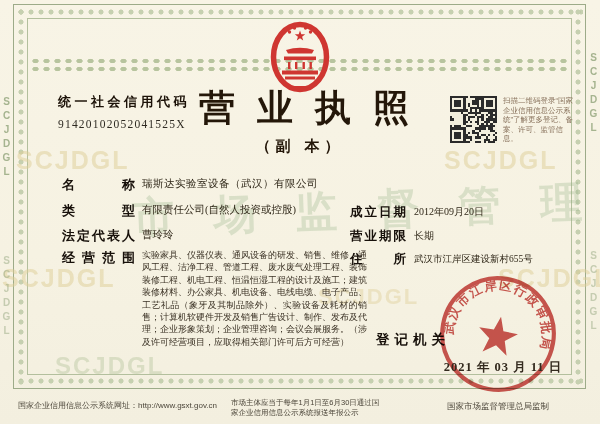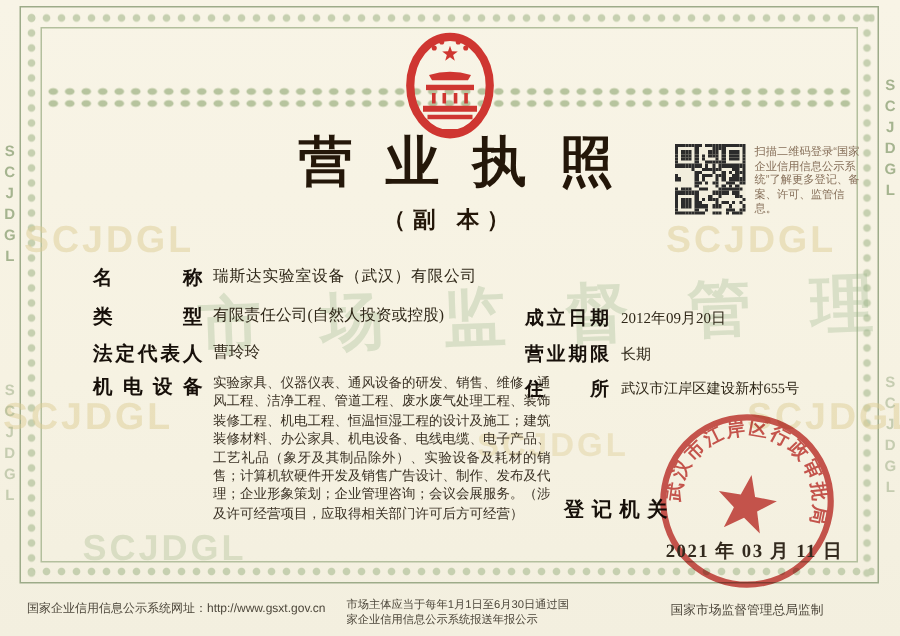--- a/index.html
+++ b/index.html
@@ -134,20 +134,24 @@
     <rect x="15" y="36.5" width="32" height="3.6" fill="#cf3631"></rect>
     <rect x="19" y="42" width="2.4" height="7" fill="#cf3631"></rect>
     <rect x="26" y="42" width="2.4" height="7" fill="#cf3631"></rect>
     <rect x="33.5" y="42" width="2.4" height="7" fill="#cf3631"></rect>
     <rect x="40.5" y="42" width="2.4" height="7" fill="#cf3631"></rect>
     <rect x="13" y="50.5" width="36" height="4" fill="#cf3631"></rect>
     <rect x="16" y="56.5" width="30" height="3" fill="#cf3631"></rect>
     <rect x="24" y="66" width="14" height="5" rx="1.5" fill="#cf3631"></rect>
   </svg>
 
+  <div class="credit">
+    <div class="credit-label">统一社会信用代码</div>
+    <div class="credit-code">91420102052041525X</div>
+  </div>
 
   <div class="title">营业执照</div>
   <div class="subtitle">（副  本）</div>
 
   <div class="qr">
       <i style="grid-row:1;grid-column:1"></i>
       <i style="grid-row:1;grid-column:2"></i>
       <i style="grid-row:1;grid-column:3"></i>
       <i style="grid-row:1;grid-column:4"></i>
       <i style="grid-row:1;grid-column:5"></i>
@@ -395,21 +399,21 @@
   </div>
   <div class="row r-type">
     <div class="lab lab-l">类型</div>
     <div class="val">有限责任公司(自然人投资或控股)</div>
   </div>
   <div class="row r-rep">
     <div class="lab lab-l">法定代表人</div>
     <div class="val">曹玲玲</div>
   </div>
   <div class="row r-scope">
-    <div class="lab lab-l">机电设备</div>
+    <div class="lab lab-l">经营范围</div>
     <div class="val">实验家具、仪器仪表、通风设备的研发、销售、维修；通风工程、洁净工程、管道工程、废水废气处理工程、装饰装修工程、机电工程、恒温恒湿工程的设计及施工；建筑装修材料、办公家具、机电设备、电线电缆、电子产品、工艺礼品（象牙及其制品除外）、实验设备及耗材的销售；计算机软硬件开发及销售广告设计、制作、发布及代理；企业形象策划；企业管理咨询；会议会展服务。（涉及许可经营项目，应取得相关部门许可后方可经营）</div>
   </div>
 
   <div class="row r-date">
     <div class="lab lab-r">成立日期</div>
     <div class="val">2012年09月20日</div>
   </div>
   <div class="row r-term">
     <div class="lab lab-r">营业期限</div>
     <div class="val">长期</div>

